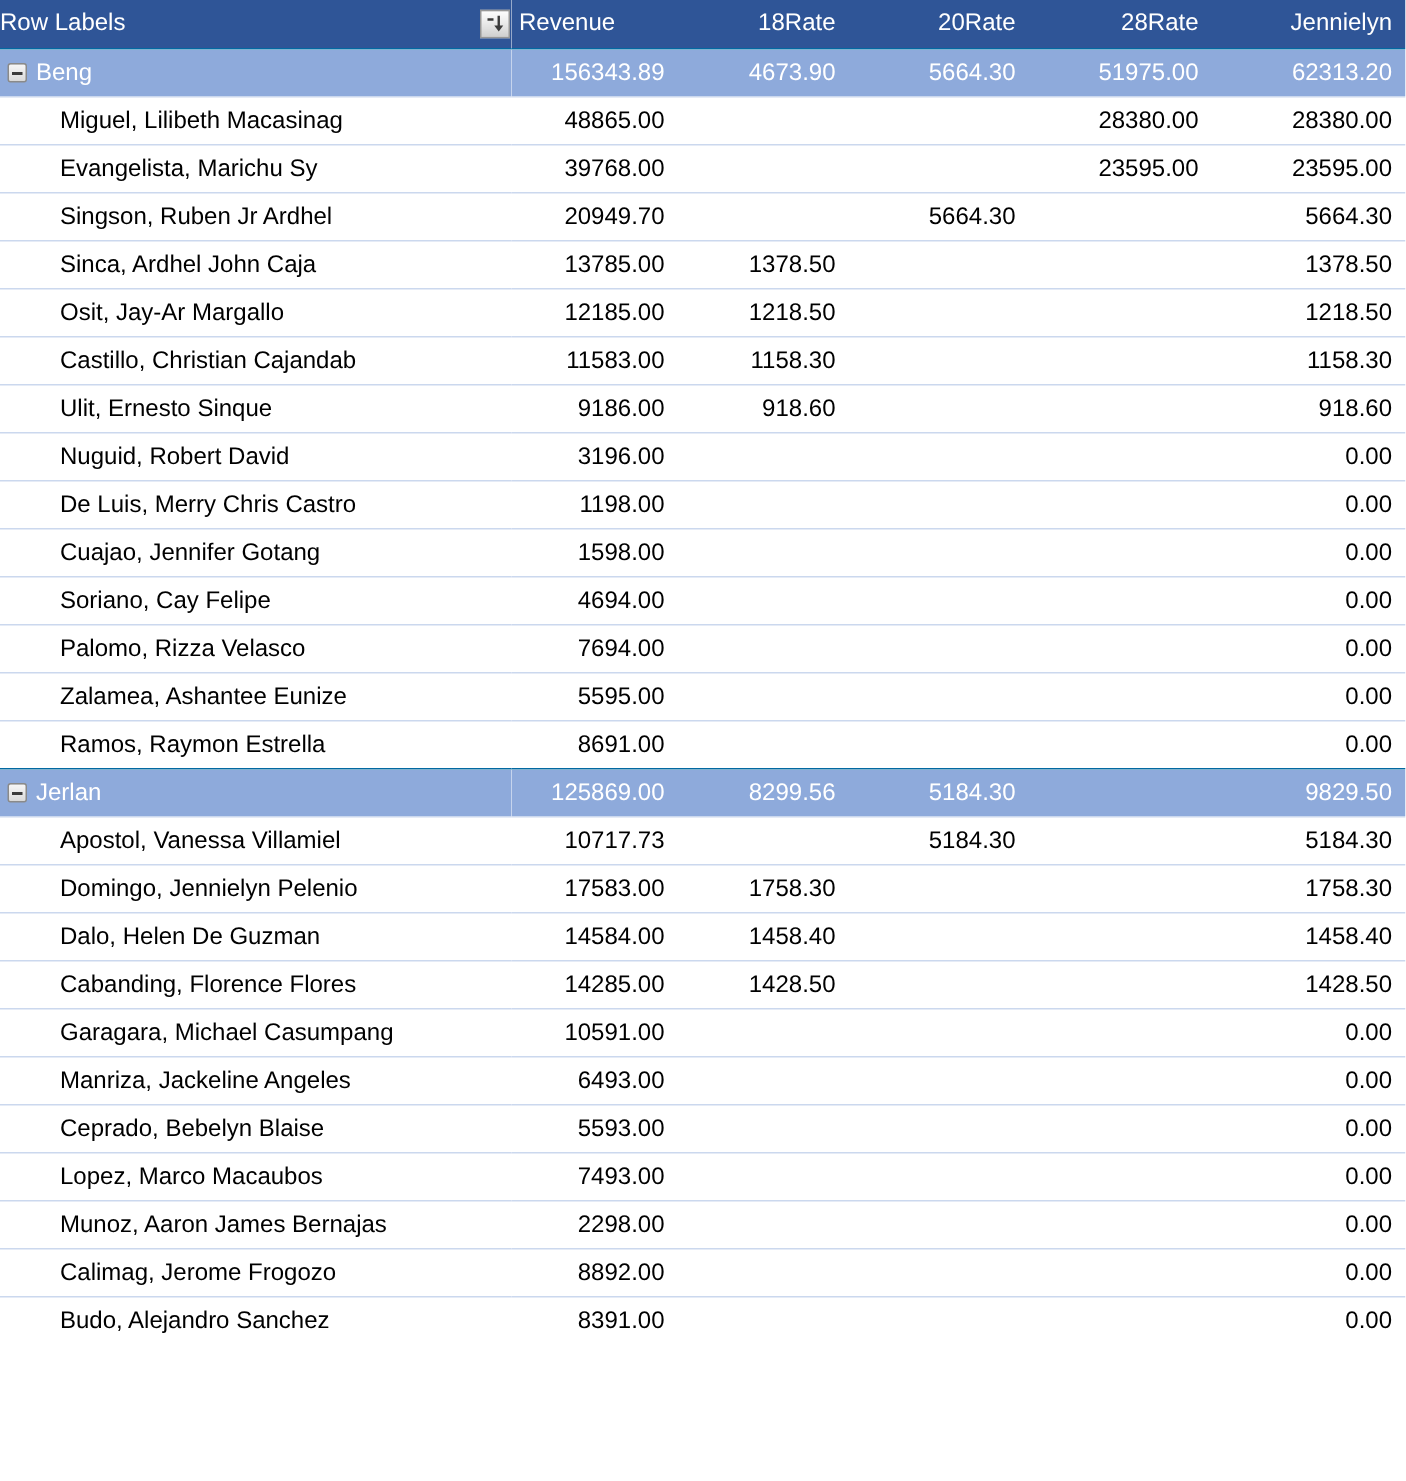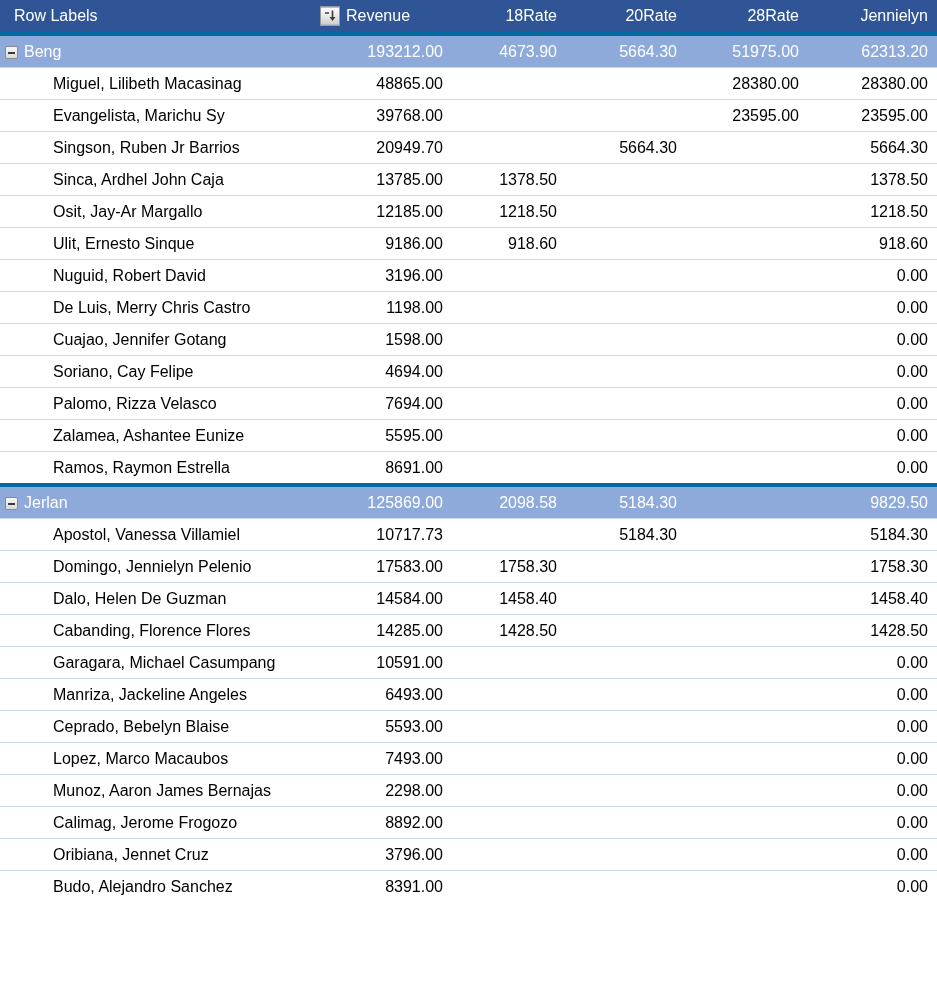--- a/index.html
+++ b/index.html
@@ -19,21 +19,21 @@
     background: #2F5597;
     color: #ffffff;
     font-weight: 400;
     font-size: 16px;
     height: 30px;
     white-space: nowrap;
     overflow: hidden;
   }
   th.rowlabels {
     text-align: left;
-    padding-left: 14px;
+    padding-left: 0;
     position: relative;
   }
   th.hdr-left {
     text-align: left;
     padding-left: 5px;
   }
   th.hdr-num {
     text-align: right;
     padding-right: 9px;
   }
@@ -61,21 +61,21 @@
     overflow: hidden;
     color: #000000;
   }
   td.num {
     text-align: right;
     padding-right: 9px;
   }
   tr.group-row td {
     background: #8EAADB;
     color: #ffffff;
-    border-top: 4px solid #0369a1;
+    border-top: 1px solid #0369a1;
   }
   td.group-label {
     padding-left: 5px;
     text-align: left;
   }
   .collapse-btn {
     display: inline-block;
     width: 13px;
     height: 13px;
     box-sizing: border-box;
@@ -93,21 +93,21 @@
     right: 2px;
     top: 5px;
     height: 2px;
     background: #3a3a3a;
   }
   tr.detail-row td {
     background: #ffffff;
     border-top: 1px solid #CBD8EE;
   }
   td.detail-label {
-    padding-left: 53px;
+    padding-left: 40px;
     text-align: left;
   }
 </style>
 </head>
 <body>
 
 <table class="pivot">
   <colgroup>
     <col style="width:341px">
     <col style="width:111px">
@@ -131,21 +131,21 @@
       <th class="hdr-left">Revenue</th>
       <th class="hdr-num">18Rate</th>
       <th class="hdr-num">20Rate</th>
       <th class="hdr-num">28Rate</th>
       <th class="hdr-num">Jennielyn</th>
     </tr>
   </thead>
   <tbody id="pivot-body">
   <tr class="group-row">
         <td class="group-label"><span class="collapse-btn"><span class="minus"></span></span><span>Beng</span></td>
-        <td class="num">193212.00</td>
+        <td class="num">156343.89</td>
         <td class="num">4673.90</td>
         <td class="num">5664.30</td>
         <td class="num">51975.00</td>
         <td class="num">62313.20</td>
       </tr>
       <tr class="detail-row">
         <td class="detail-label">Miguel, Lilibeth Macasinag</td>
         <td class="num">48865.00</td>
         <td class="num"></td>
         <td class="num"></td>
@@ -154,21 +154,21 @@
       </tr>
       <tr class="detail-row">
         <td class="detail-label">Evangelista, Marichu Sy</td>
         <td class="num">39768.00</td>
         <td class="num"></td>
         <td class="num"></td>
         <td class="num">23595.00</td>
         <td class="num">23595.00</td>
       </tr>
       <tr class="detail-row">
-        <td class="detail-label">Singson, Ruben Jr Barrios</td>
+        <td class="detail-label">Singson, Ruben Jr Ardhel</td>
         <td class="num">20949.70</td>
         <td class="num"></td>
         <td class="num">5664.30</td>
         <td class="num"></td>
         <td class="num">5664.30</td>
       </tr>
       <tr class="detail-row">
         <td class="detail-label">Sinca, Ardhel John Caja</td>
         <td class="num">13785.00</td>
         <td class="num">1378.50</td>
@@ -178,20 +178,28 @@
       </tr>
       <tr class="detail-row">
         <td class="detail-label">Osit, Jay-Ar Margallo</td>
         <td class="num">12185.00</td>
         <td class="num">1218.50</td>
         <td class="num"></td>
         <td class="num"></td>
         <td class="num">1218.50</td>
       </tr>
       <tr class="detail-row">
+        <td class="detail-label">Castillo, Christian Cajandab</td>
+        <td class="num">11583.00</td>
+        <td class="num">1158.30</td>
+        <td class="num"></td>
+        <td class="num"></td>
+        <td class="num">1158.30</td>
+      </tr>
+      <tr class="detail-row">
         <td class="detail-label">Ulit, Ernesto Sinque</td>
         <td class="num">9186.00</td>
         <td class="num">918.60</td>
         <td class="num"></td>
         <td class="num"></td>
         <td class="num">918.60</td>
       </tr>
       <tr class="detail-row">
         <td class="detail-label">Nuguid, Robert David</td>
         <td class="num">3196.00</td>
@@ -244,21 +252,21 @@
         <td class="detail-label">Ramos, Raymon Estrella</td>
         <td class="num">8691.00</td>
         <td class="num"></td>
         <td class="num"></td>
         <td class="num"></td>
         <td class="num">0.00</td>
       </tr>
       <tr class="group-row">
         <td class="group-label"><span class="collapse-btn"><span class="minus"></span></span><span>Jerlan</span></td>
         <td class="num">125869.00</td>
-        <td class="num">2098.58</td>
+        <td class="num">8299.56</td>
         <td class="num">5184.30</td>
         <td class="num"></td>
         <td class="num">9829.50</td>
       </tr>
       <tr class="detail-row">
         <td class="detail-label">Apostol, Vanessa Villamiel</td>
         <td class="num">10717.73</td>
         <td class="num"></td>
         <td class="num">5184.30</td>
         <td class="num"></td>
@@ -324,28 +332,20 @@
         <td class="detail-label">Munoz, Aaron James Bernajas</td>
         <td class="num">2298.00</td>
         <td class="num"></td>
         <td class="num"></td>
         <td class="num"></td>
         <td class="num">0.00</td>
       </tr>
       <tr class="detail-row">
         <td class="detail-label">Calimag, Jerome Frogozo</td>
         <td class="num">8892.00</td>
-        <td class="num"></td>
-        <td class="num"></td>
-        <td class="num"></td>
-        <td class="num">0.00</td>
-      </tr>
-      <tr class="detail-row">
-        <td class="detail-label">Oribiana, Jennet Cruz</td>
-        <td class="num">3796.00</td>
         <td class="num"></td>
         <td class="num"></td>
         <td class="num"></td>
         <td class="num">0.00</td>
       </tr>
       <tr class="detail-row">
         <td class="detail-label">Budo, Alejandro Sanchez</td>
         <td class="num">8391.00</td>
         <td class="num"></td>
         <td class="num"></td>

